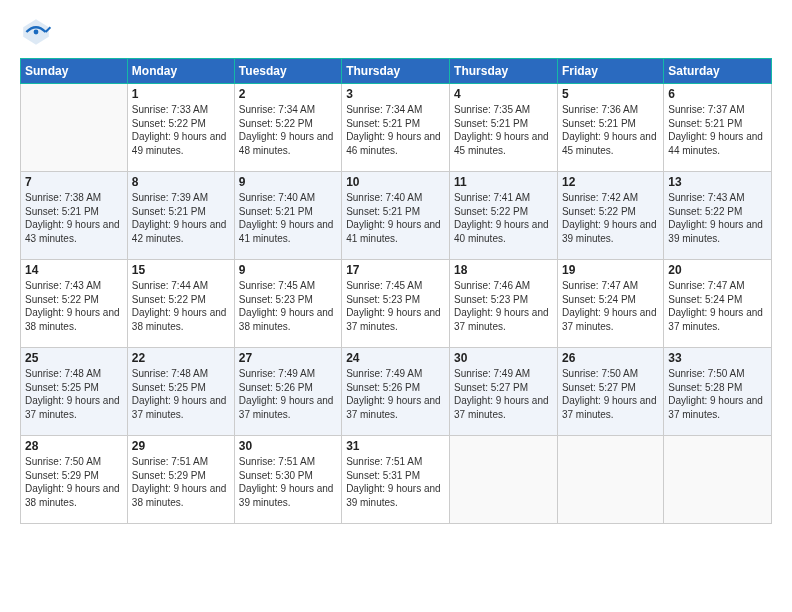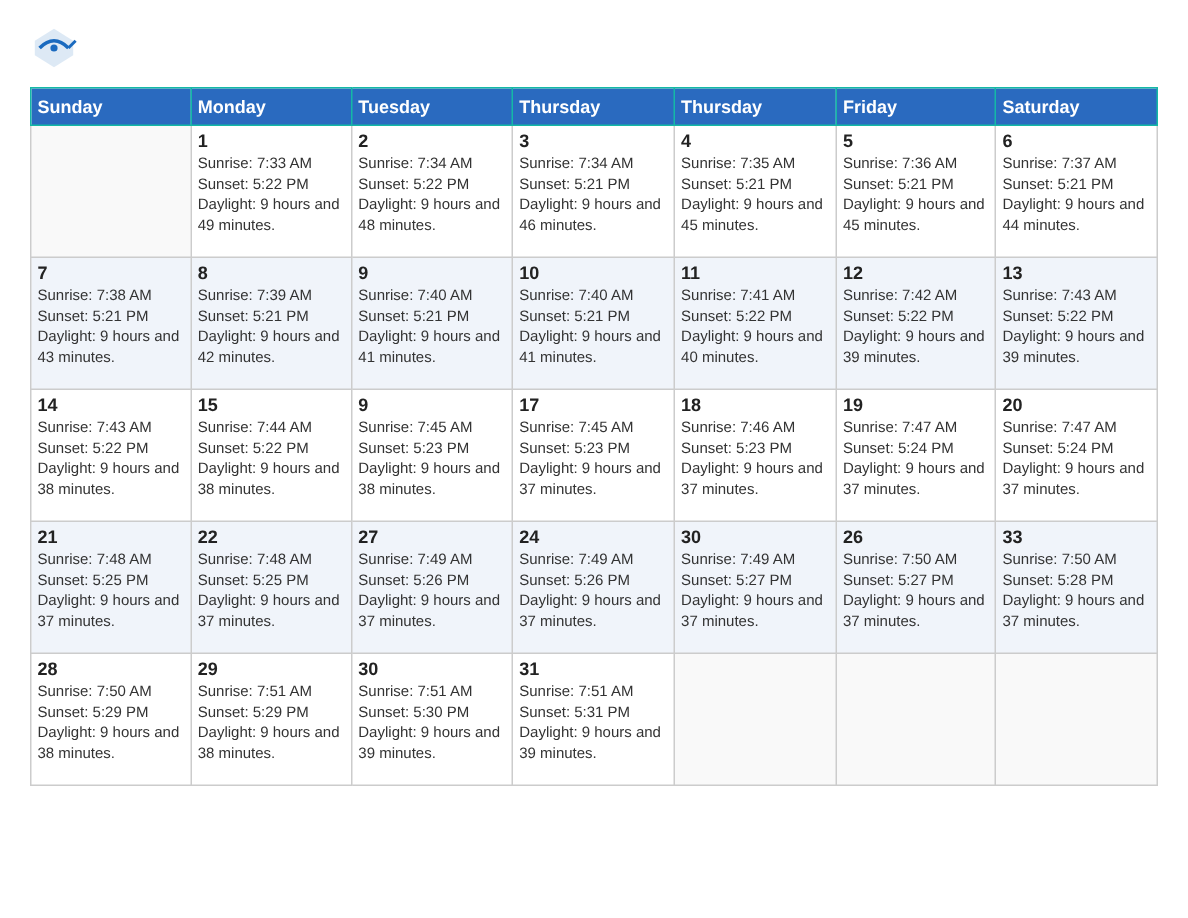--- a/index.html
+++ b/index.html
@@ -218,21 +218,21 @@
             <span class="day-num">19</span>
             <div class="day-info">Sunrise: 7:47 AM<br>Sunset: 5:24 PM<br>Daylight: 9 hours and 37 minutes.</div>
           </td>
           <td>
             <span class="day-num">20</span>
             <div class="day-info">Sunrise: 7:47 AM<br>Sunset: 5:24 PM<br>Daylight: 9 hours and 37 minutes.</div>
           </td>
         </tr>
         <tr>
           <td>
-            <span class="day-num">21</span>
+            <span class="day-num">25</span>
             <div class="day-info">Sunrise: 7:48 AM<br>Sunset: 5:25 PM<br>Daylight: 9 hours and 37 minutes.</div>
           </td>
           <td>
             <span class="day-num">22</span>
             <div class="day-info">Sunrise: 7:48 AM<br>Sunset: 5:25 PM<br>Daylight: 9 hours and 37 minutes.</div>
           </td>
           <td>
             <span class="day-num">27</span>
             <div class="day-info">Sunrise: 7:49 AM<br>Sunset: 5:26 PM<br>Daylight: 9 hours and 37 minutes.</div>
           </td>

